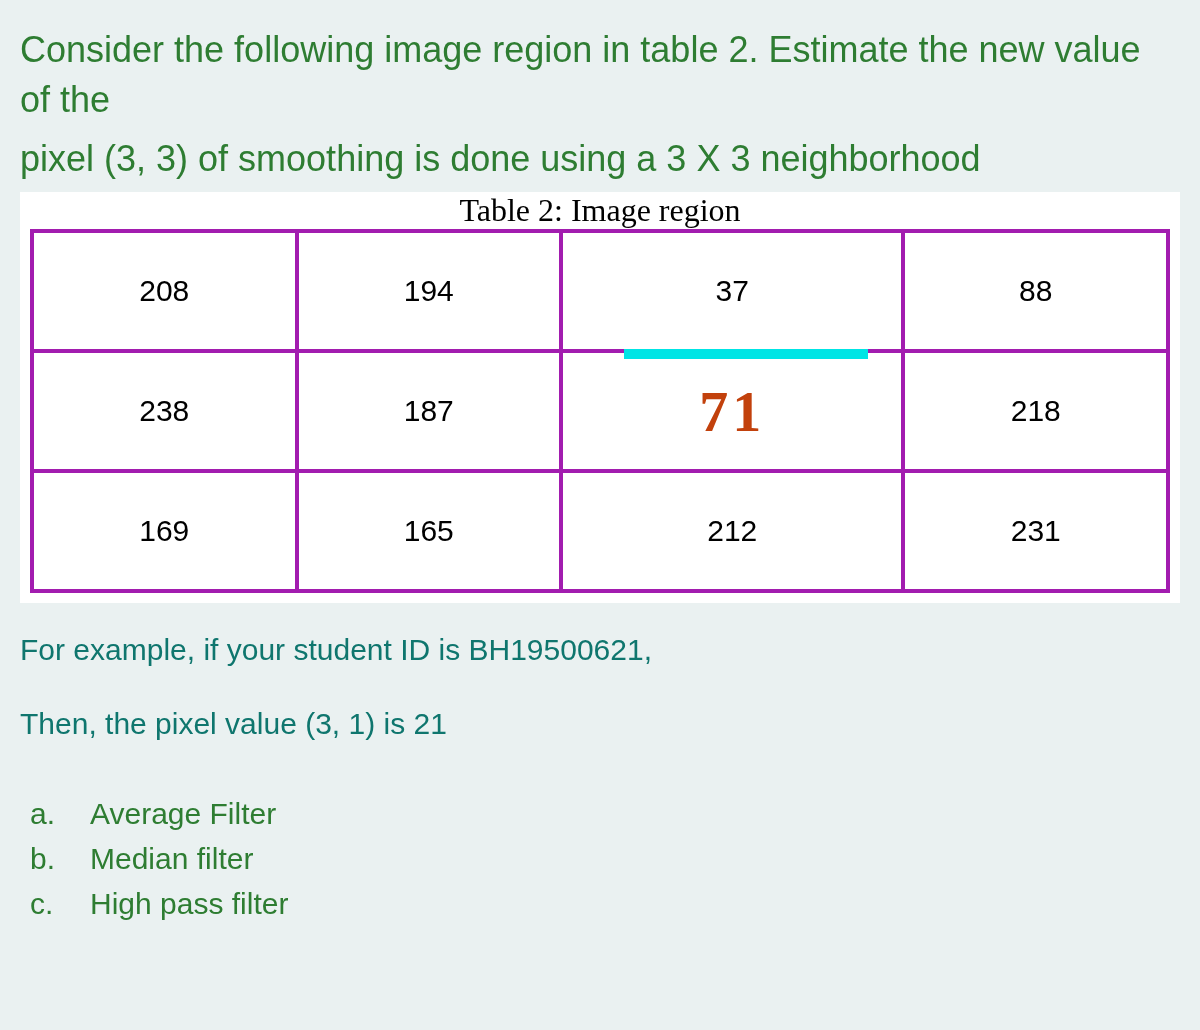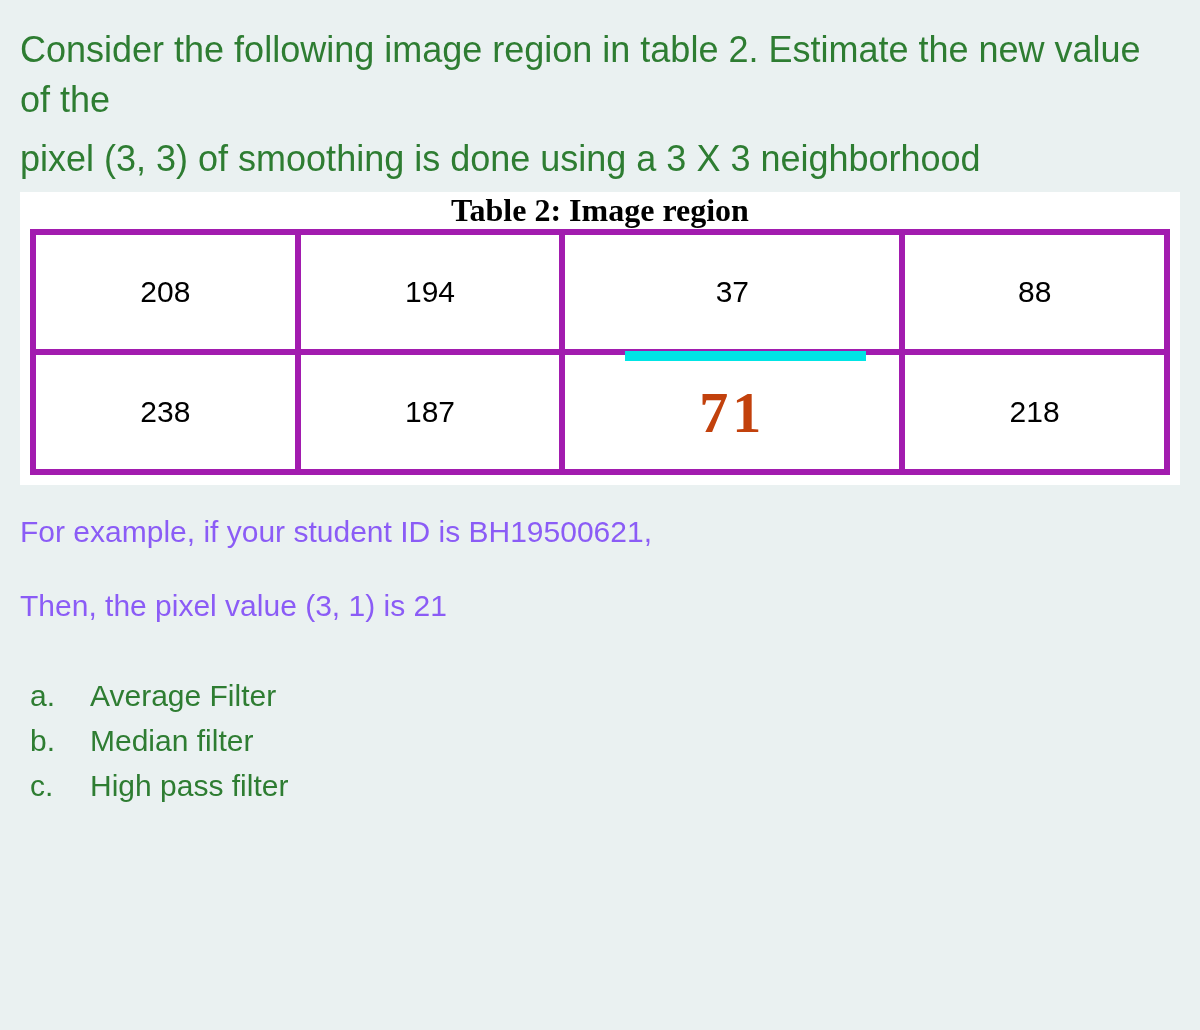--- a/index.html
+++ b/index.html
@@ -16,38 +16,38 @@
     }
     .question-text {
       color: #2e7d32;
       font-size: 36px;
       line-height: 1.4;
       margin-bottom: 8px;
     }
     .table-title {
       color: #000;
       font-family: "Times New Roman", serif;
-      font-weight: bold;
+      font-weight: normal;
       font-size: 32px;
       text-align: center;
       margin-bottom: 0;
       margin-top: 4px;
     }
     .table-wrapper {
       background-color: #fff;
       padding: 0 10px 10px 10px;
     }
     table {
       border-collapse: collapse;
       width: 100%;
       margin: 0 auto;
       background-color: #fff;
     }
     td {
-      border: 6px solid #a21caf;
+      border: 4px solid #a21caf;
       text-align: center;
       vertical-align: middle;
       height: 120px;
       font-size: 30px;
       color: #000;
       font-family: Arial, sans-serif;
       position: relative;
     }
     .handwritten-cell {
       position: relative;
@@ -65,21 +65,21 @@
       font-family: "Comic Sans MS", cursive;
       font-size: 58px;
       font-weight: bold;
       color: #c2410c;
       position: relative;
       z-index: 2;
       display: inline-block;
       letter-spacing: 4px;
     }
     .example-text {
-      color: #8b5cf6;
+      color: #0f766e;
       font-size: 30px;
       margin-top: 20px;
       line-height: 1.8;
     }
     .options {
       margin-top: 40px;
     }
     .option-row {
       display: flex;
       align-items: baseline;
@@ -113,20 +113,26 @@
     </tr>
     <tr>
       <td>238</td>
       <td>187</td>
       <td class="handwritten-cell">
         <div class="highlight-bar"></div>
         <span class="handwritten">71</span>
       </td>
       <td>218</td>
     </tr>
+    <tr>
+      <td>169</td>
+      <td>165</td>
+      <td>212</td>
+      <td>231</td>
+    </tr>
   </tbody>
     </table>
 </div>
 
 <div class="example-text">For example, if your student ID is BH19500621,</div>
 <div class="example-text">Then, the pixel value (3, 1) is 21</div>
 
 <div class="options">
   <div class="option-row">
     <span class="option-letter">a.</span>

